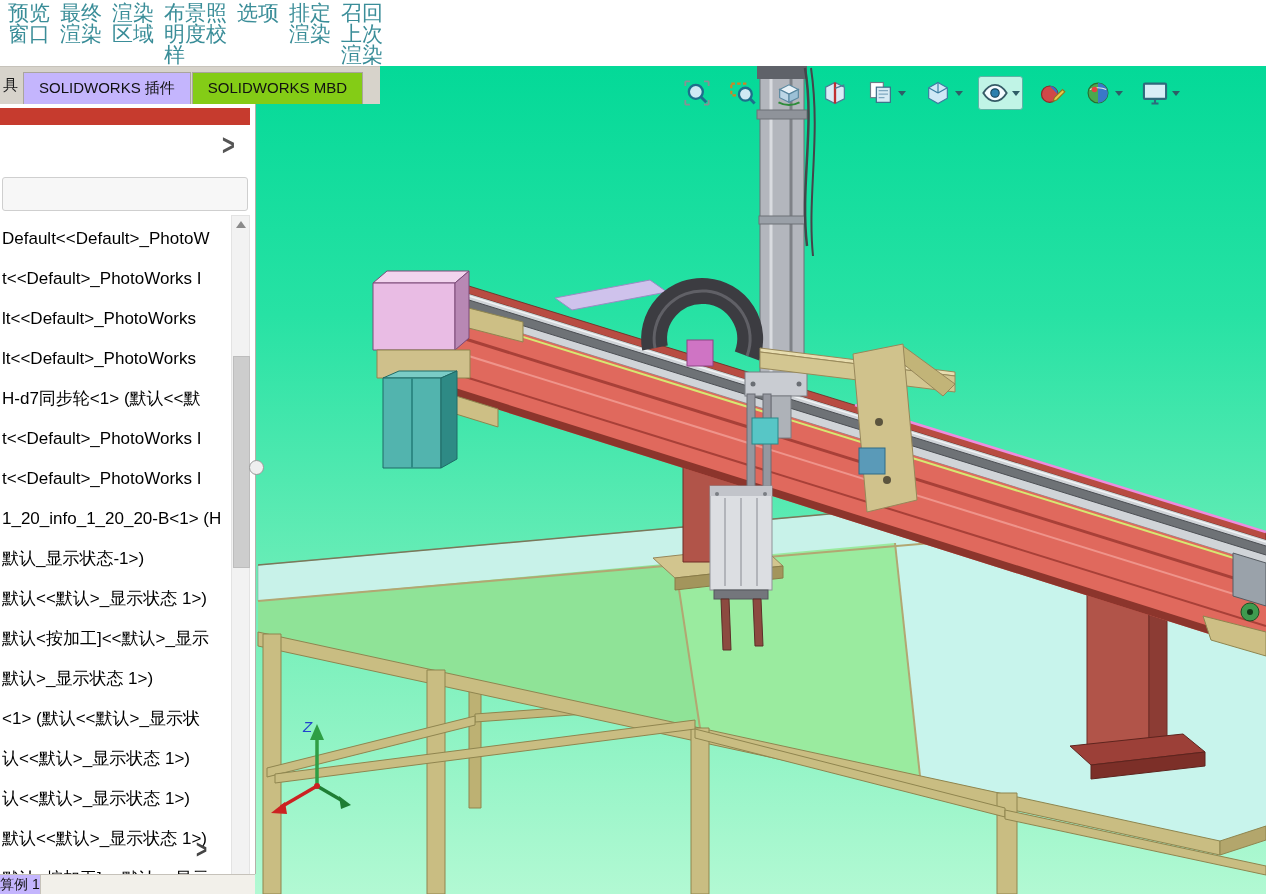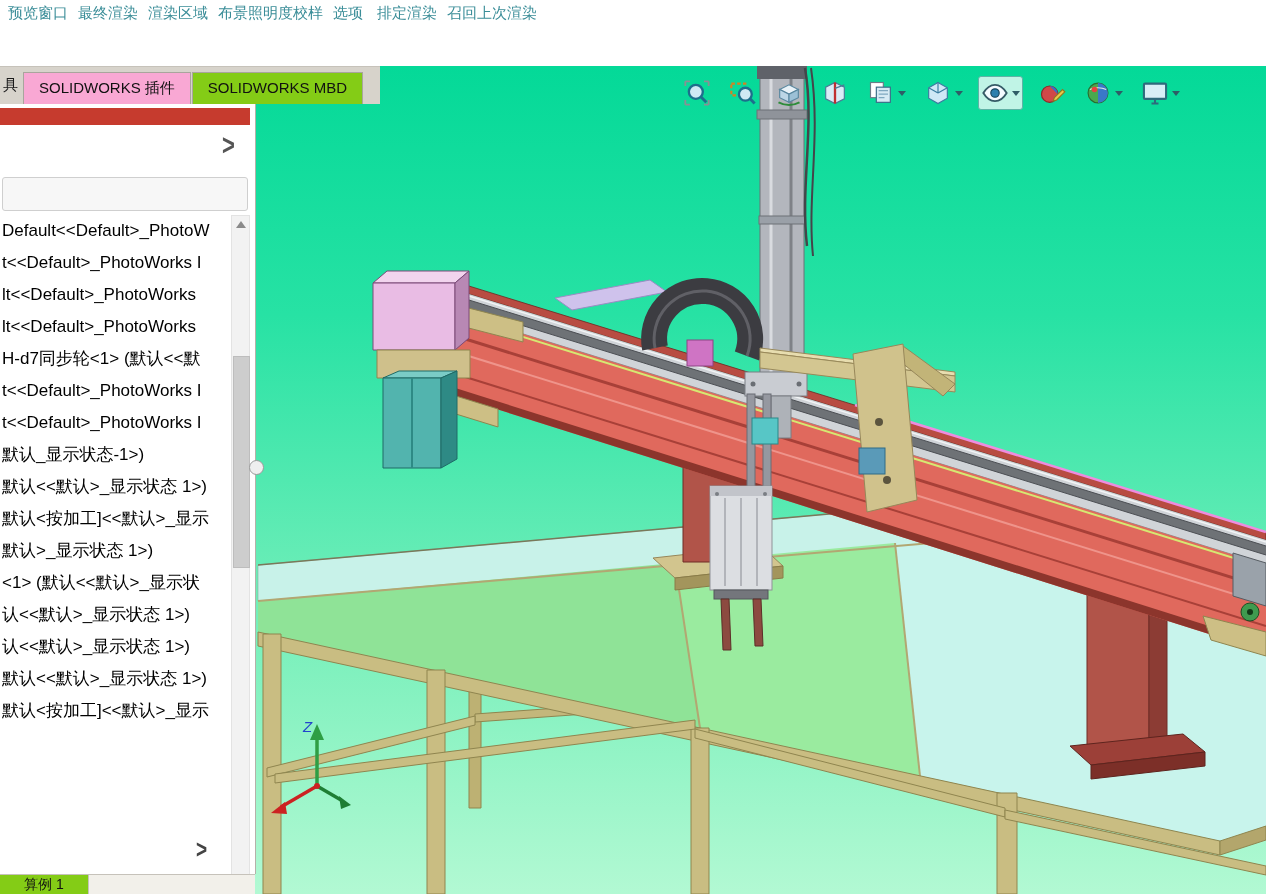--- a/index.html
+++ b/index.html
@@ -3,30 +3,30 @@
 <meta charset="utf-8">
 <style>
   html,body{margin:0;padding:0;}
   .app{position:relative;width:1266px;height:894px;overflow:hidden;background:#ffffff;
        font-family:"Liberation Sans","DejaVu Sans",sans-serif;cursor:default;}
 
   
   .ribbon{position:absolute;left:0;top:0;width:1266px;height:66px;background:#ffffff;
           border-bottom:1px solid #e2e2e2;}
   .ribbon-items{position:absolute;left:8px;top:2px;display:flex;gap:10px;}
-  .ribbon-item{display:flex;flex-direction:row;color:#3a8d98;font-size:15px;
+  .ribbon-item{display:flex;flex-direction:column;color:#3a8d98;font-size:21px;
                line-height:21px;min-width:34px;}
 
   
   .tabbar{position:absolute;left:0;top:66px;width:380px;height:37px;background:#d7d3cb;
           border-top:1px solid #c6c2ba;display:flex;align-items:flex-end;z-index:6;}
   .tab-leading{font-size:15px;color:#1a1a1a;padding:0 5px 9px 3px;}
   .cmd-tab{height:31px;line-height:29px;padding:0 15px;font-size:15px;color:#111;
            background:#84cc16;border:1px solid #a9a59d;border-bottom:none;margin-right:1px;}
-  .cmd-tab.active{background:#f9a8d4;}
+  .cmd-tab.active{background:#c4b5fd;}
 
   
   .viewport{position:absolute;left:255px;top:66px;width:1011px;height:828px;
             background:linear-gradient(180deg,#04d998 0%,#27e2a4 30%,#7bf0bc 70%,#b2f9d3 100%);}
   .scene{position:absolute;left:0;top:0;}
 
   
   .hud{position:absolute;left:425px;top:10px;display:flex;align-items:center;gap:12px;z-index:4;}
   .hud-group{display:flex;align-items:center;padding:2px;border-radius:3px;border:1px solid transparent;}
   .hud-group.selected{background:rgba(213,246,238,.9);border:1px solid #5fb3a6;}
@@ -37,33 +37,33 @@
   
   .fpanel{position:absolute;left:0;top:103px;width:255px;height:771px;background:#ffffff;
           border-right:1px solid #b5b1a9;z-index:5;overflow:hidden;}
   .alert-bar{position:absolute;left:0;top:5px;width:250px;height:17px;background:#c63b2e;}
   .chev{position:absolute;font-size:22px;color:#555;font-weight:bold;transform:scaleY(1.35);}
   .chev.top{left:222px;top:30px;}
   .chev.bottom{left:196px;top:736px;font-size:19px;color:#444;}
   .searchbox{position:absolute;left:2px;top:74px;width:244px;height:32px;border:1px solid #cfcfcf;
              border-radius:3px;background:#f7f7f7;}
   .tree{position:absolute;left:2px;top:112px;width:228px;height:740px;overflow:hidden;}
-  .tree-row{height:32px;line-height:32px;font-size:17px;color:#000;white-space:nowrap;overflow:hidden;}
+  .tree-row{height:32px;line-height:32px;font-size:17px;color:#000;white-space:nowrap;overflow:hidden;margin-top:8px;}
   .vscroll{position:absolute;left:231px;top:112px;width:19px;height:736px;background:#f2f2f2;
            border:1px solid #e3e3e3;box-sizing:border-box;}
   .sb-btn{position:absolute;left:0;width:17px;height:17px;display:flex;align-items:center;justify-content:center;}
   .tri-up{width:0;height:0;border-left:5px solid transparent;border-right:5px solid transparent;border-bottom:7px solid #8a8a8a;}
   .sb-thumb{position:absolute;left:1px;top:140px;width:15px;height:210px;background:#cdcdcd;border:1px solid #bdbdbd;}
   .splitter{position:absolute;left:249px;top:460px;width:13px;height:13px;border-radius:50%;
             background:#efefef;border:1px solid #9a9a9a;z-index:7;}
 
   
   .statusbar{position:absolute;left:0;top:874px;width:255px;height:20px;background:#f2f0ea;
              border-top:1px solid #c6c2ba;z-index:6;}
-  .ms-tab{display:inline-block;padding:0 24px;height:19px;line-height:18px;background:#84cc16;
+  .ms-tab{display:inline-block;padding:0 0;height:19px;line-height:18px;background:#c4b5fd;
           border-right:1px solid #c6c2ba;font-size:14px;color:#111;}
 </style>
 </head>
 <body>
 
 <div class="app">
 
   <div class="ribbon">
     <div class="ribbon-items">
       <div class="ribbon-item">
@@ -336,20 +336,21 @@
     <div class="searchbox"></div>
 
     <div class="tree">
       <div class="tree-row">Default&lt;&lt;Default&gt;_PhotoW</div>
       <div class="tree-row">t&lt;&lt;Default&gt;_PhotoWorks I</div>
       <div class="tree-row">lt&lt;&lt;Default&gt;_PhotoWorks</div>
       <div class="tree-row">lt&lt;&lt;Default&gt;_PhotoWorks</div>
       <div class="tree-row">H-d7同步轮&lt;1&gt; (默认&lt;&lt;默</div>
       <div class="tree-row">t&lt;&lt;Default&gt;_PhotoWorks I</div>
       <div class="tree-row">t&lt;&lt;Default&gt;_PhotoWorks I</div>
+      <div class="tree-row">1_20_info_1_20_20-B&lt;1&gt; (H</div>
       <div class="tree-row">默认_显示状态-1&gt;)</div>
       <div class="tree-row">默认&lt;&lt;默认&gt;_显示状态 1&gt;)</div>
       <div class="tree-row">默认&lt;按加工]&lt;&lt;默认&gt;_显示</div>
       <div class="tree-row">默认&gt;_显示状态 1&gt;)</div>
       <div class="tree-row">&lt;1&gt; (默认&lt;&lt;默认&gt;_显示状</div>
       <div class="tree-row">认&lt;&lt;默认&gt;_显示状态 1&gt;)</div>
       <div class="tree-row">认&lt;&lt;默认&gt;_显示状态 1&gt;)</div>
       <div class="tree-row">默认&lt;&lt;默认&gt;_显示状态 1&gt;)</div>
       <div class="tree-row">默认&lt;按加工]&lt;&lt;默认&gt;_显示</div>
     </div>

